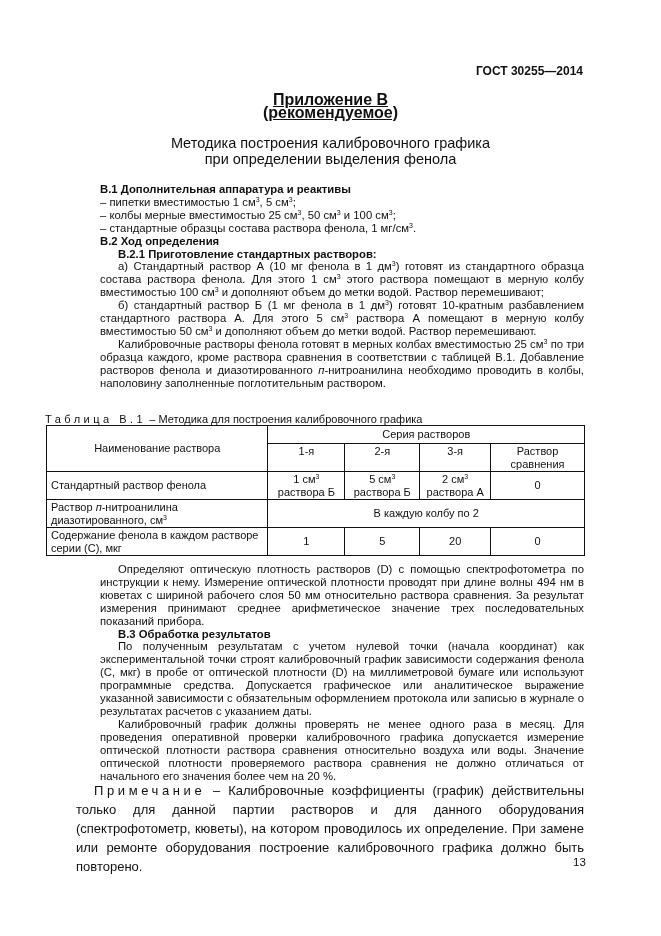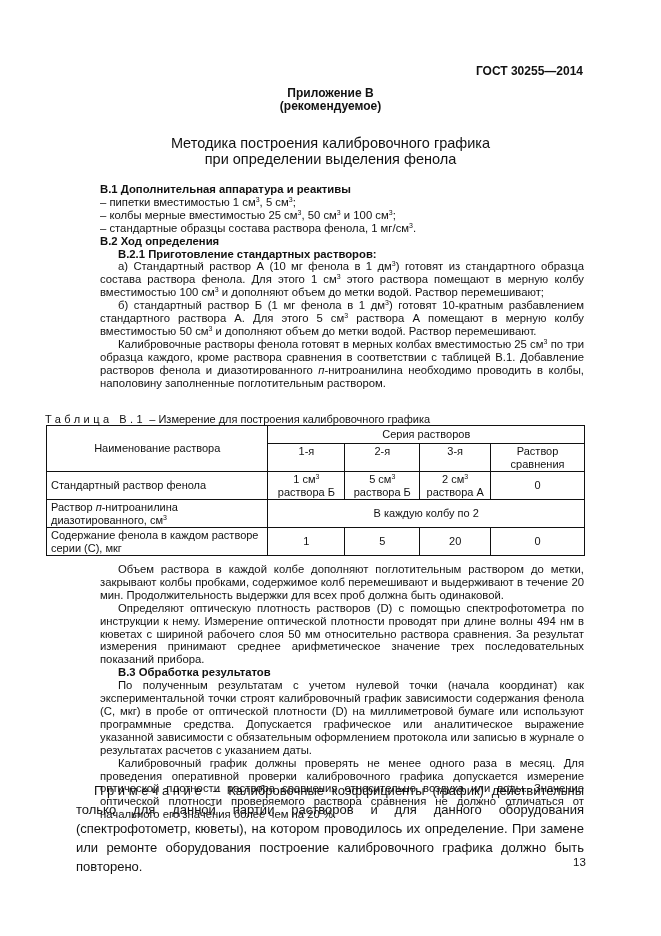--- a/index.html
+++ b/index.html
@@ -1,21 +1,21 @@
 <!DOCTYPE html>
 <html><head>
 <meta charset="utf-8">
 <style>
   html, body { margin: 0; padding: 0; background: #ffffff; }
   body { width: 661px; height: 936px; position: relative; overflow: hidden;
          font-family: "Liberation Sans", sans-serif; color: #111; }
   .page { position: absolute; left: 0; top: 0; width: 661px; height: 720px; }
   .std { position: absolute; right: 78px; top: 64px; font-size: 12px; font-weight: bold; }
   .center { position: absolute; left: 0; width: 661px; text-align: center; }
-  .annex-title { top: 87px; font-size: 12px; font-weight: bold; line-height: 13px; }
+  .annex-title { top: 93px; font-size: 16px; font-weight: bold; line-height: 13px; text-decoration: underline; }
   .main-title { top: 135px; font-size: 14.5px; font-weight: normal; line-height: 16px; }
   .body { position: absolute; left: 76px; width: 508px; font-size: 11.3px; line-height: 12.9px; }
   .body p { margin: 0; text-align: justify; padding-left: 24px; }
   .body p.ind { text-indent: 18px; }
   .body .h { font-weight: bold; }
   .body .hi { font-weight: bold; text-indent: 18px; }
   sup { font-size: 7px; line-height: 0; vertical-align: 4px; }
   .caption { position: absolute; left: 45px; top: 413px; font-size: 11px; white-space: nowrap; }
   .caption .sp { letter-spacing: 3.5px; }
   table.t { position: absolute; left: 46px; top: 425px; width: 539px; border-collapse: collapse;
@@ -52,21 +52,21 @@
     <p><span>– стандартные образцы состава раствора фенола, 1 мг/см</span><sup>3</sup><span>.</span></p>
     <p class="h">В.2 Ход определения</p>
     <p class="hi">В.2.1 Приготовление стандартных растворов:</p>
     <p class="ind"><span>а) Стандартный раствор А (10 мг фенола в 1 дм</span><sup>3</sup><span>) готовят из стандартного образца состава раствора фенола. Для этого 1 см</span><sup>3</sup><span> этого раствора помещают в мерную колбу вместимостью 100 см</span><sup>3</sup><span> и дополняют объем до метки водой. Раствор перемешивают;</span></p>
     <p class="ind"><span>б) стандартный раствор Б (1 мг фенола в 1 дм</span><sup>3</sup><span>) готовят 10-кратным разбавлением стандартного раствора А. Для этого 5 см</span><sup>3</sup><span> раствора А помещают в мерную колбу вместимостью 50 см</span><sup>3</sup><span> и дополняют объем до метки водой. Раствор перемешивают.</span></p>
     <p class="ind"><span>Калибровочные растворы фенола готовят в мерных колбах вместимостью 25 см</span><sup>3</sup><span> по три образца каждого, кроме раствора сравнения в соответствии с таблицей В.1. Добавление растворов фенола и диазотированного </span><i>п</i><span>-нитроанилина необходимо проводить в колбы, наполовину заполненные поглотительным раствором.</span></p>
   </div>
 
   <div class="caption">
     <span class="sp">Таблица В.1</span>
-    <span>– Измерение для построения калибровочного графика</span>
+    <span>– Методика для построения калибровочного графика</span>
   </div>
 
   <table class="t">
     <colgroup>
       <col style="width:222px">
         <col style="width:77px">
         <col style="width:75px">
         <col style="width:71px">
         <col style="width:94px">
     </colgroup>
@@ -96,21 +96,20 @@
       <td class="left">Содержание фенола в каждом растворе серии (С), мкг</td>
       <td>1</td>
       <td>5</td>
       <td>20</td>
       <td>0</td>
     </tr>
   </tbody>
     </table>
 
   <div class="body" style="top:563px;">
-    <p class="ind">Объем раствора в каждой колбе дополняют поглотительным раствором до метки, закрывают колбы пробками, содержимое колб перемешивают и выдерживают в течение 20 мин. Продолжительность выдержки для всех проб должна быть одинаковой.</p>
     <p class="ind">Определяют оптическую плотность растворов (D) с помощью спектрофотометра по инструкции к нему. Измерение оптической плотности проводят при длине волны 494 нм в кюветах с шириной рабочего слоя 50 мм относительно раствора сравнения.  За результат измерения принимают среднее арифметическое значение трех последовательных показаний прибора.</p>
     <p class="hi">В.3 Обработка результатов</p>
     <p class="ind">По полученным результатам с учетом нулевой точки (начала координат) как экспериментальной точки строят калибровочный график зависимости содержания фенола (С, мкг) в пробе от оптической плотности (D)  на миллиметровой бумаге или используют программные средства.  Допускается графическое или аналитическое выражение указанной зависимости с обязательным оформлением протокола или записью в журнале о результатах расчетов с указанием даты.</p>
     <p class="ind">Калибровочный график должны проверять не менее одного раза в месяц.  Для проведения оперативной проверки калибровочного графика допускается измерение оптической плотности раствора сравнения относительно воздуха или воды.  Значение оптической плотности проверяемого раствора сравнения не должно отличаться от начального его значения более чем на 20 %.</p>
   </div>
 
   <div class="note">
     <p style="text-indent:18px;"><span class="lbl">Примечание</span><span> – Калибровочные коэффициенты (график) действительны только для данной партии растворов и для данного оборудования (спектрофотометр, кюветы), на котором проводилось их определение. При замене или ремонте оборудования построение калибровочного графика должно быть повторено.</span></p>
   </div>
 

